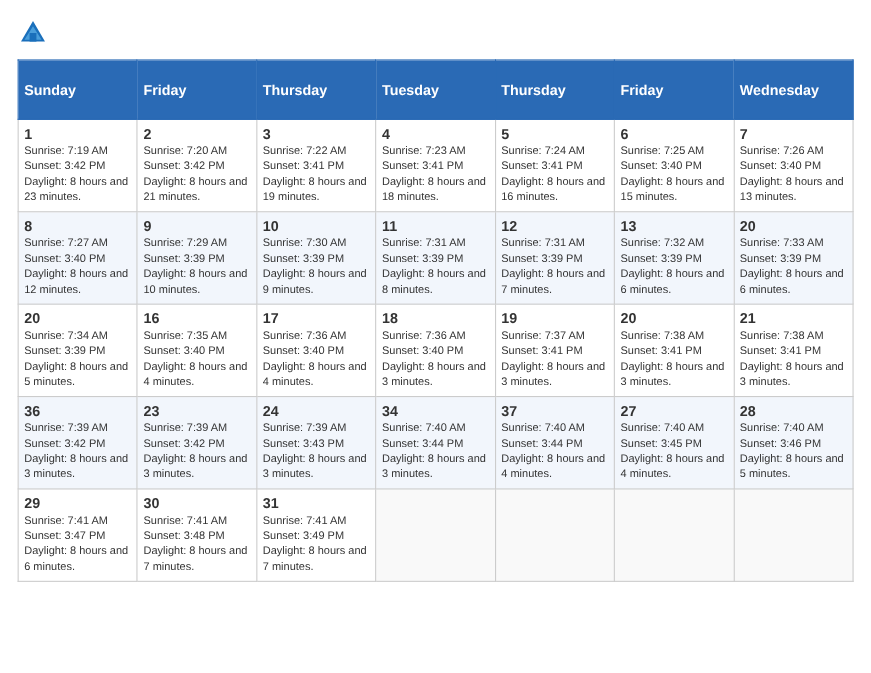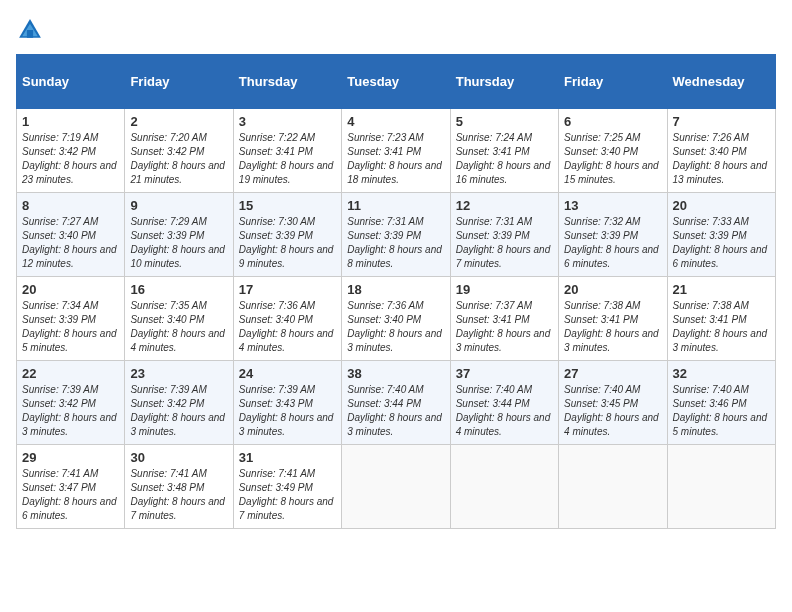--- a/index.html
+++ b/index.html
@@ -74,21 +74,20 @@
     .day-number {
       font-size: 13px;
       font-weight: bold;
       display: block;
       margin-bottom: 2px;
     }
     .cell-info {
       font-size: 10px;
       line-height: 1.4;
       color: #333;
-      font-style: italic;
     }
     .empty-cell {
       background: #f9f9f9 !important;
     }
   </style>
 </head>
 <body>
 
 <div class="header">
   <div class="logo">
@@ -190,21 +189,21 @@
         </td>
         <td>
           <span class="day-number">9</span>
           <div class="cell-info">
             Sunrise: 7:29 AM<br>
             Sunset: 3:39 PM<br>
             Daylight: 8 hours and 10 minutes.
           </div>
         </td>
         <td>
-          <span class="day-number">15</span>
+          <span class="day-number">10</span>
           <div class="cell-info">
             Sunrise: 7:30 AM<br>
             Sunset: 3:39 PM<br>
             Daylight: 8 hours and 9 minutes.
           </div>
         </td>
         <td>
           <span class="day-number">11</span>
           <div class="cell-info">
             Sunrise: 7:31 AM<br>
@@ -290,21 +289,21 @@
           <span class="day-number">21</span>
           <div class="cell-info">
             Sunrise: 7:38 AM<br>
             Sunset: 3:41 PM<br>
             Daylight: 8 hours and 3 minutes.
           </div>
         </td>
       </tr>
       <tr>
         <td>
-          <span class="day-number">22</span>
+          <span class="day-number">36</span>
           <div class="cell-info">
             Sunrise: 7:39 AM<br>
             Sunset: 3:42 PM<br>
             Daylight: 8 hours and 3 minutes.
           </div>
         </td>
         <td>
           <span class="day-number">23</span>
           <div class="cell-info">
             Sunrise: 7:39 AM<br>
@@ -314,21 +313,21 @@
         </td>
         <td>
           <span class="day-number">24</span>
           <div class="cell-info">
             Sunrise: 7:39 AM<br>
             Sunset: 3:43 PM<br>
             Daylight: 8 hours and 3 minutes.
           </div>
         </td>
         <td>
-          <span class="day-number">38</span>
+          <span class="day-number">34</span>
           <div class="cell-info">
             Sunrise: 7:40 AM<br>
             Sunset: 3:44 PM<br>
             Daylight: 8 hours and 3 minutes.
           </div>
         </td>
         <td>
           <span class="day-number">37</span>
           <div class="cell-info">
             Sunrise: 7:40 AM<br>
@@ -338,21 +337,21 @@
         </td>
         <td>
           <span class="day-number">27</span>
           <div class="cell-info">
             Sunrise: 7:40 AM<br>
             Sunset: 3:45 PM<br>
             Daylight: 8 hours and 4 minutes.
           </div>
         </td>
         <td>
-          <span class="day-number">32</span>
+          <span class="day-number">28</span>
           <div class="cell-info">
             Sunrise: 7:40 AM<br>
             Sunset: 3:46 PM<br>
             Daylight: 8 hours and 5 minutes.
           </div>
         </td>
       </tr>
       <tr>
         <td>
           <span class="day-number">29</span>

